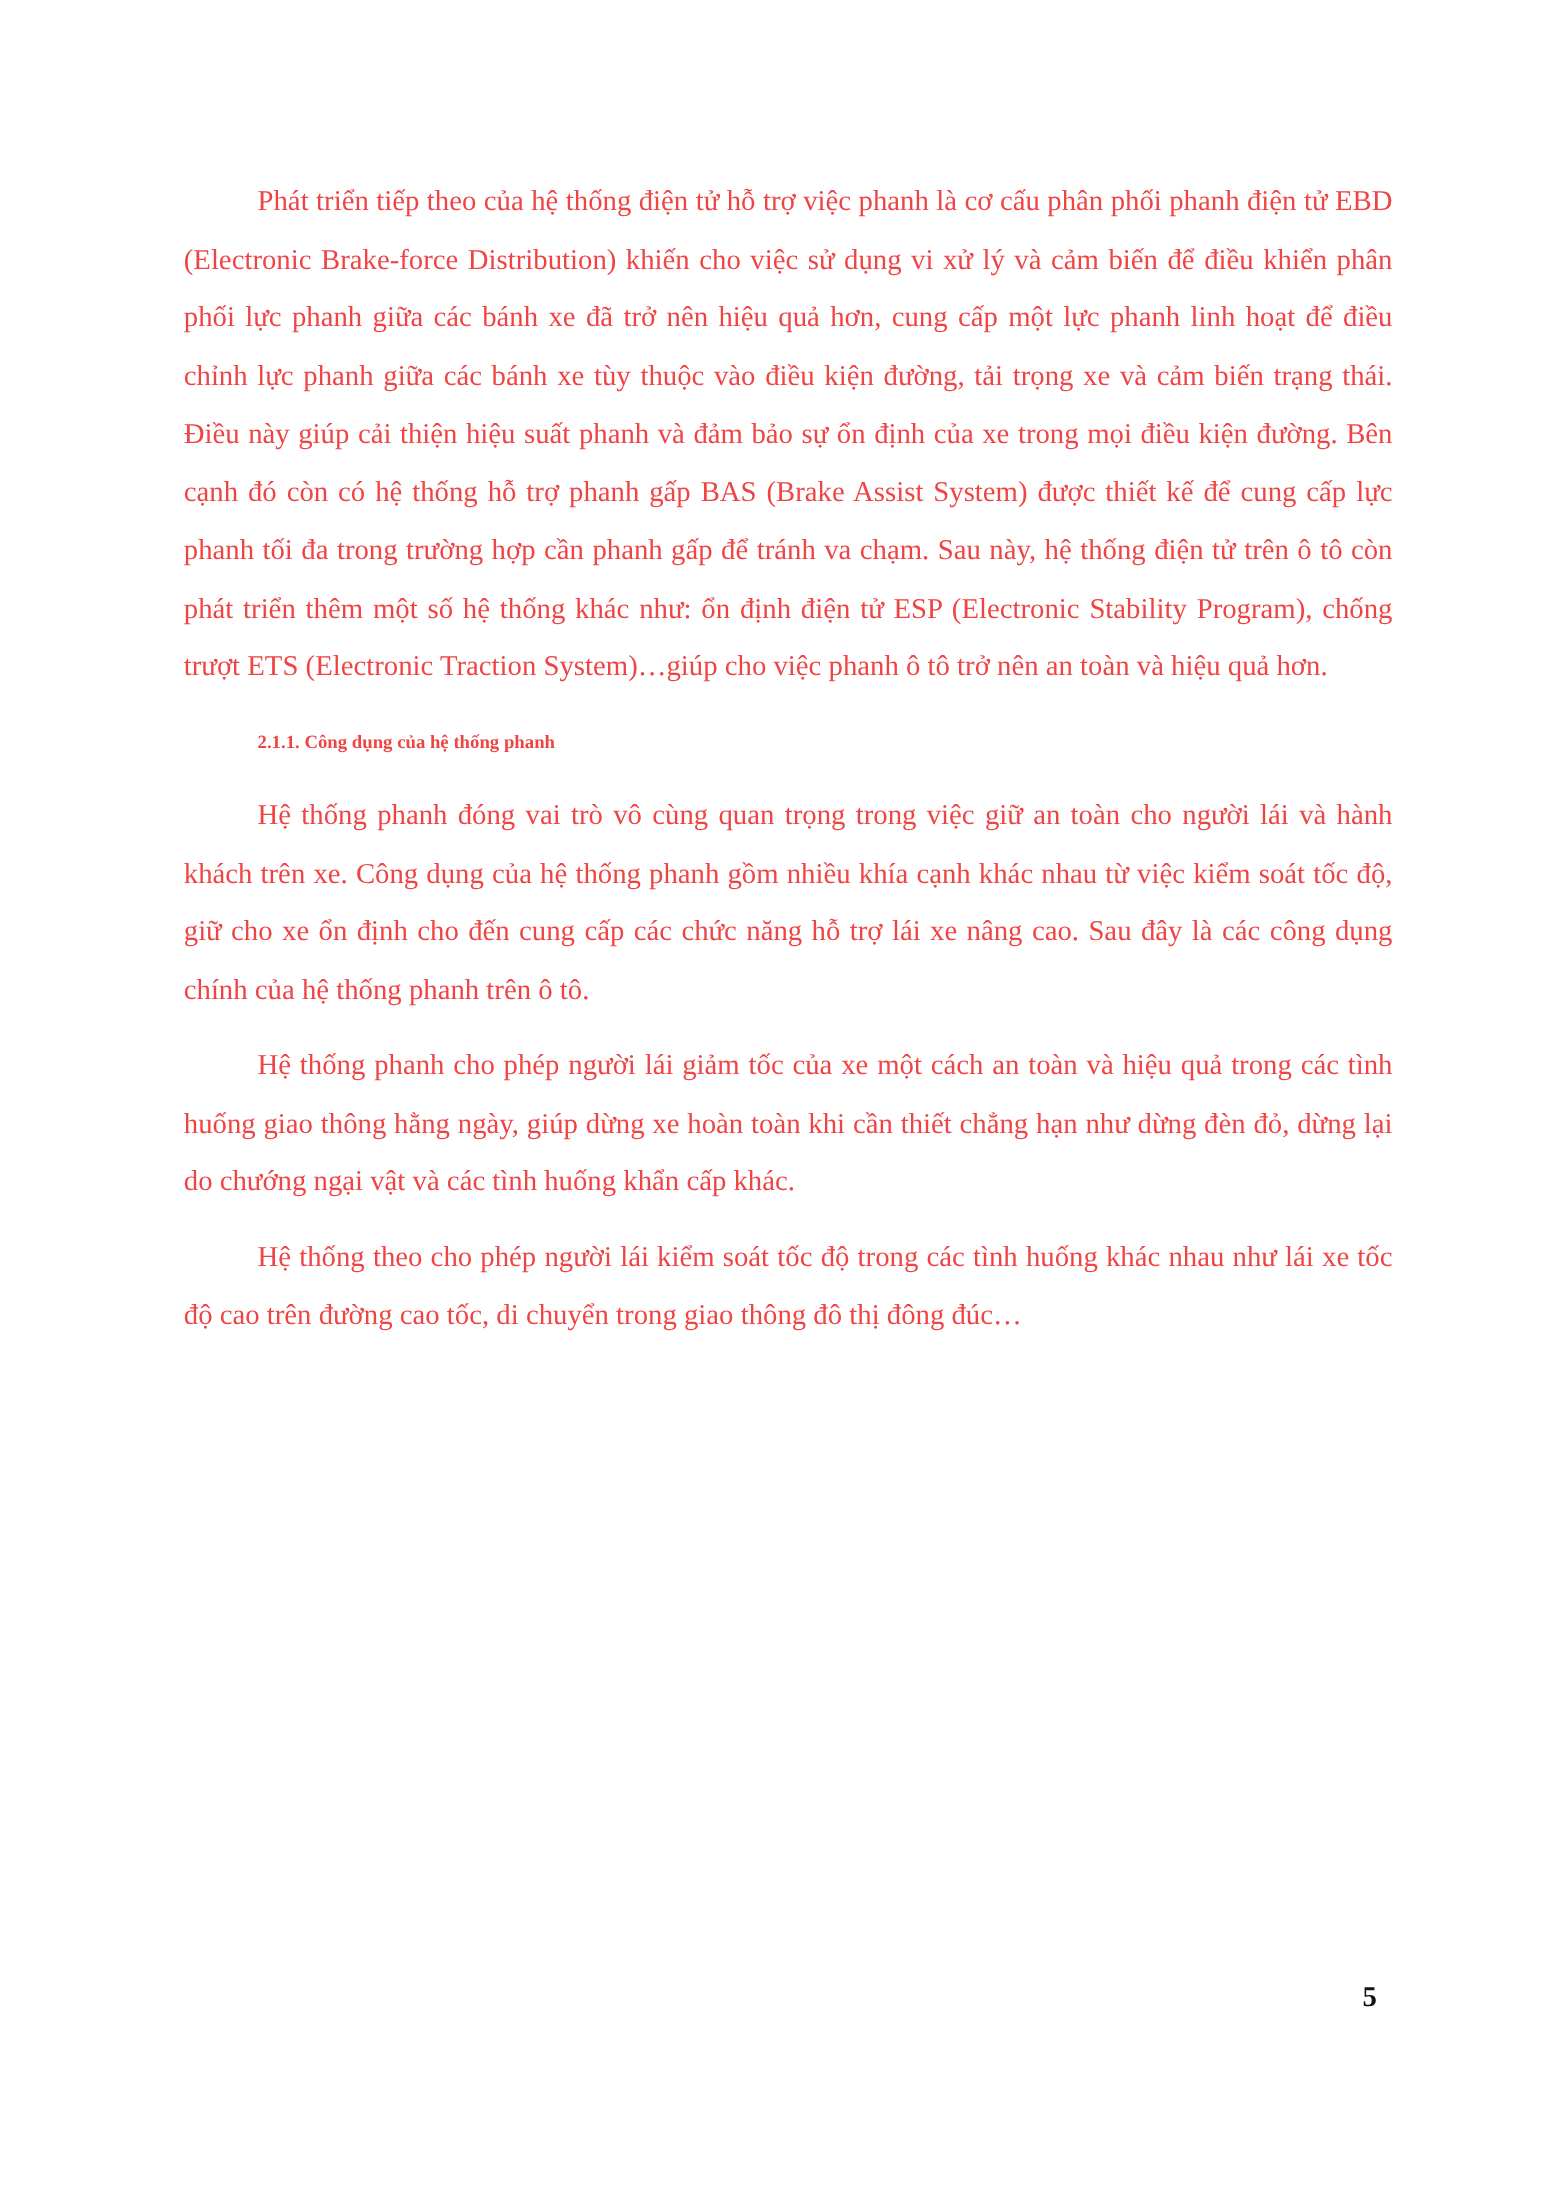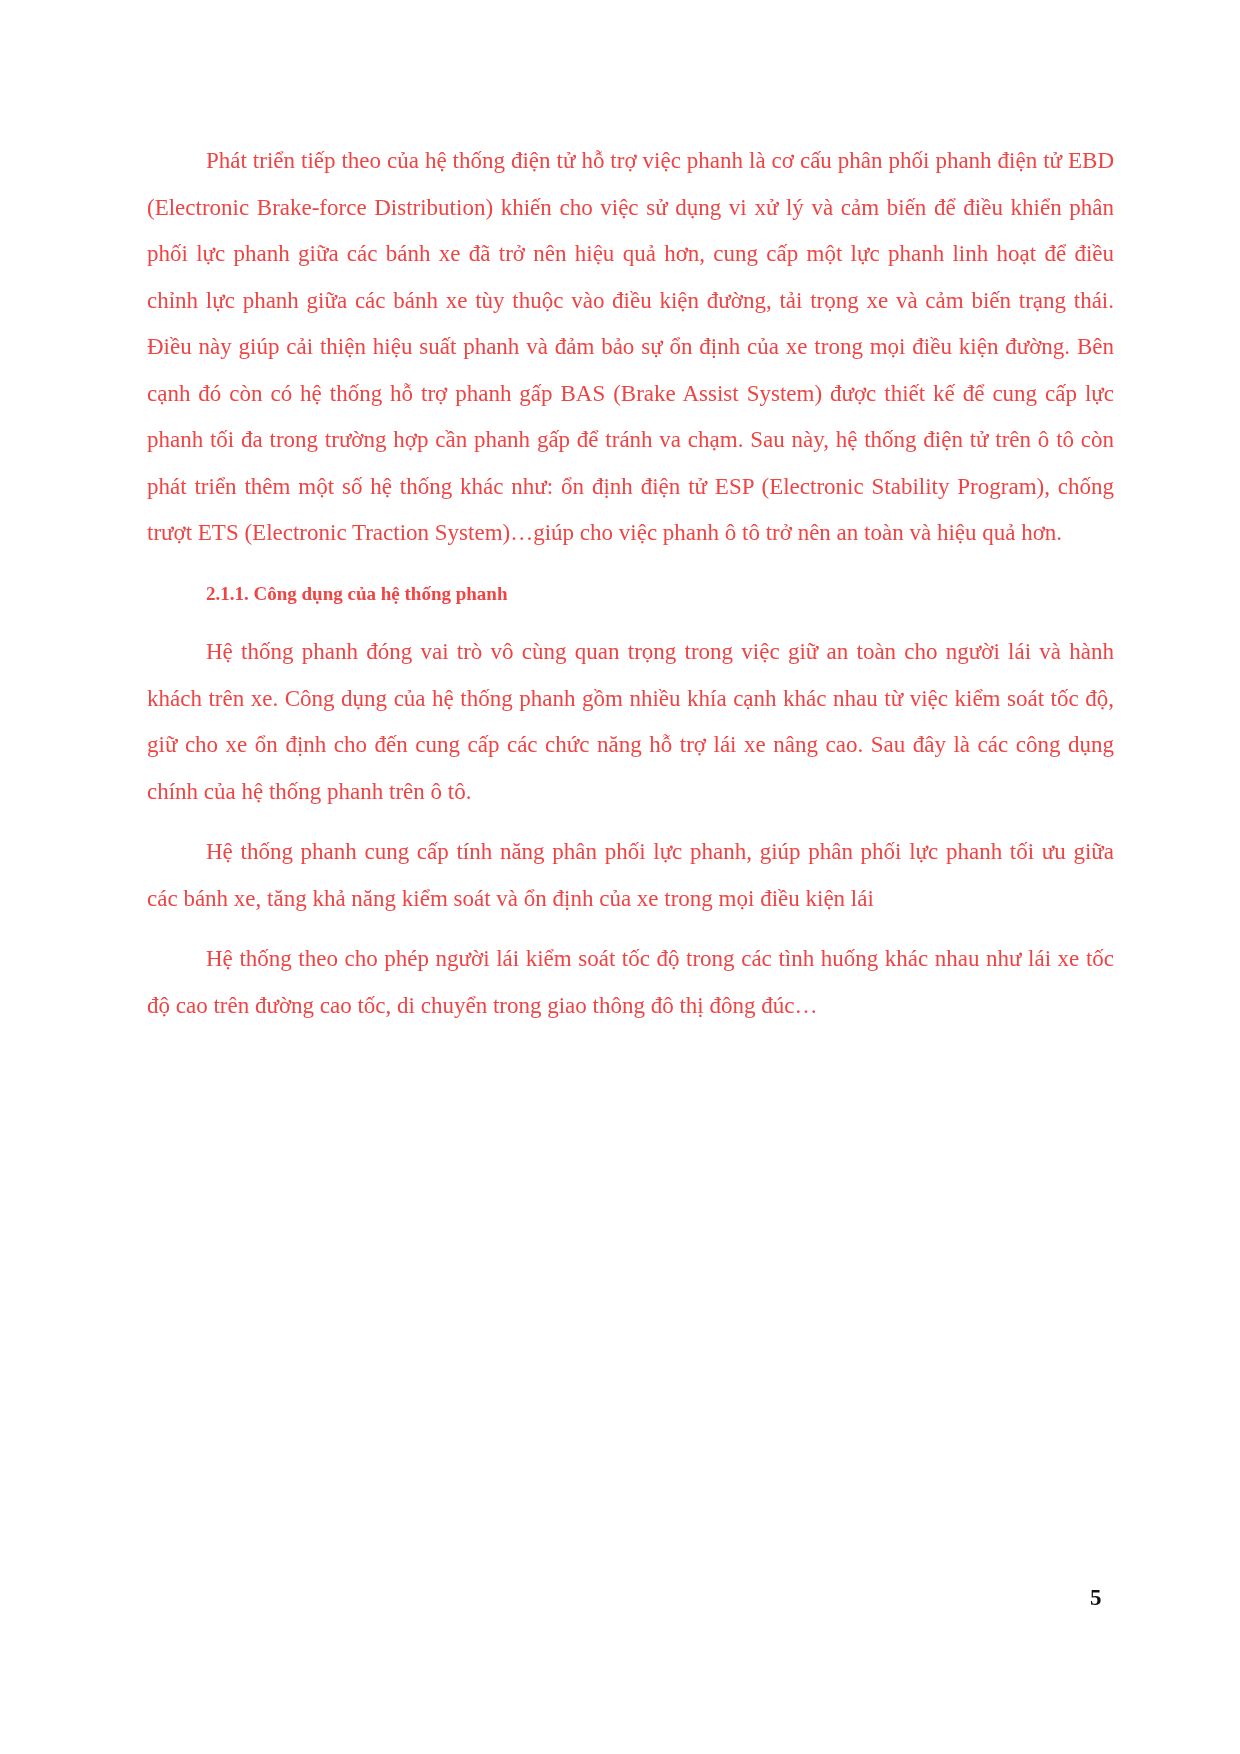--- a/index.html
+++ b/index.html
@@ -17,36 +17,36 @@
     .para {
       margin: 0 0 14px 0;
       text-indent: 59px;
       text-align: justify;
     }
     .para.first { margin-bottom: 14px; }
     .heading {
       margin: 2px 0 12px 0;
       padding-left: 59px;
       font-weight: bold;
-      font-size: 19px;
+      font-size: 15px;
     }
     .page-number {
       position: absolute;
       left: 1090px;
       top: 1585px;
       font-family: "Liberation Serif", "DejaVu Serif", serif;
       font-weight: bold;
       font-size: 23px;
       color: #111111;
     }
   </style>
 </head>
 <body>
 
 <div class="page">
   <p class="para first">Phát triển tiếp theo của hệ thống điện tử hỗ trợ việc phanh là cơ cấu phân phối phanh điện tử EBD (Electronic Brake-force Distribution) khiến cho việc sử dụng vi xử lý và cảm biến để điều khiển phân phối lực phanh giữa các bánh xe đã trở nên hiệu quả hơn, cung cấp một lực phanh linh hoạt để điều chỉnh lực phanh giữa các bánh xe tùy thuộc vào điều kiện đường, tải trọng xe và cảm biến trạng thái. Điều này giúp cải thiện hiệu suất phanh và đảm bảo sự ổn định của xe trong mọi điều kiện đường. Bên cạnh đó còn có hệ thống hỗ trợ phanh gấp BAS (Brake Assist System) được thiết kế để cung cấp lực phanh tối đa trong trường hợp cần phanh gấp để tránh va chạm. Sau này, hệ thống điện tử trên ô tô còn phát triển thêm một số hệ thống khác như: ổn định điện tử ESP (Electronic Stability Program), chống trượt ETS (Electronic Traction System)…giúp cho việc phanh ô tô trở nên an toàn và hiệu quả hơn.</p>
   <div class="heading">2.1.1. Công dụng của hệ thống phanh</div>
   <p class="para">Hệ thống phanh đóng vai trò vô cùng quan trọng trong việc giữ an toàn cho người lái và hành khách trên xe. Công dụng của hệ thống phanh gồm nhiều khía cạnh khác nhau từ việc kiểm soát tốc độ, giữ cho xe ổn định cho đến cung cấp các chức năng hỗ trợ lái xe nâng cao. Sau đây là các công dụng chính của hệ thống phanh trên ô tô.</p>
-  <p class="para">Hệ thống phanh cung cấp tính năng phân phối lực phanh, giúp phân phối lực phanh tối ưu giữa các bánh xe, tăng khả năng kiểm soát và ổn định của xe trong mọi điều kiện lái</p>
+  <p class="para">Hệ thống phanh cho phép người lái giảm tốc của xe một cách an toàn và hiệu quả trong các tình huống giao thông hằng ngày, giúp dừng xe hoàn toàn khi cần thiết chẳng hạn như dừng đèn đỏ, dừng lại do chướng ngại vật và các tình huống khẩn cấp khác.</p>
   <p class="para">Hệ thống theo cho phép người lái kiểm soát tốc độ trong các tình huống khác nhau như lái xe tốc độ cao trên đường cao tốc, di chuyển trong giao thông đô thị đông đúc…</p>
 </div>
 
 <div class="page-number">5</div>
 
 </body></html>

